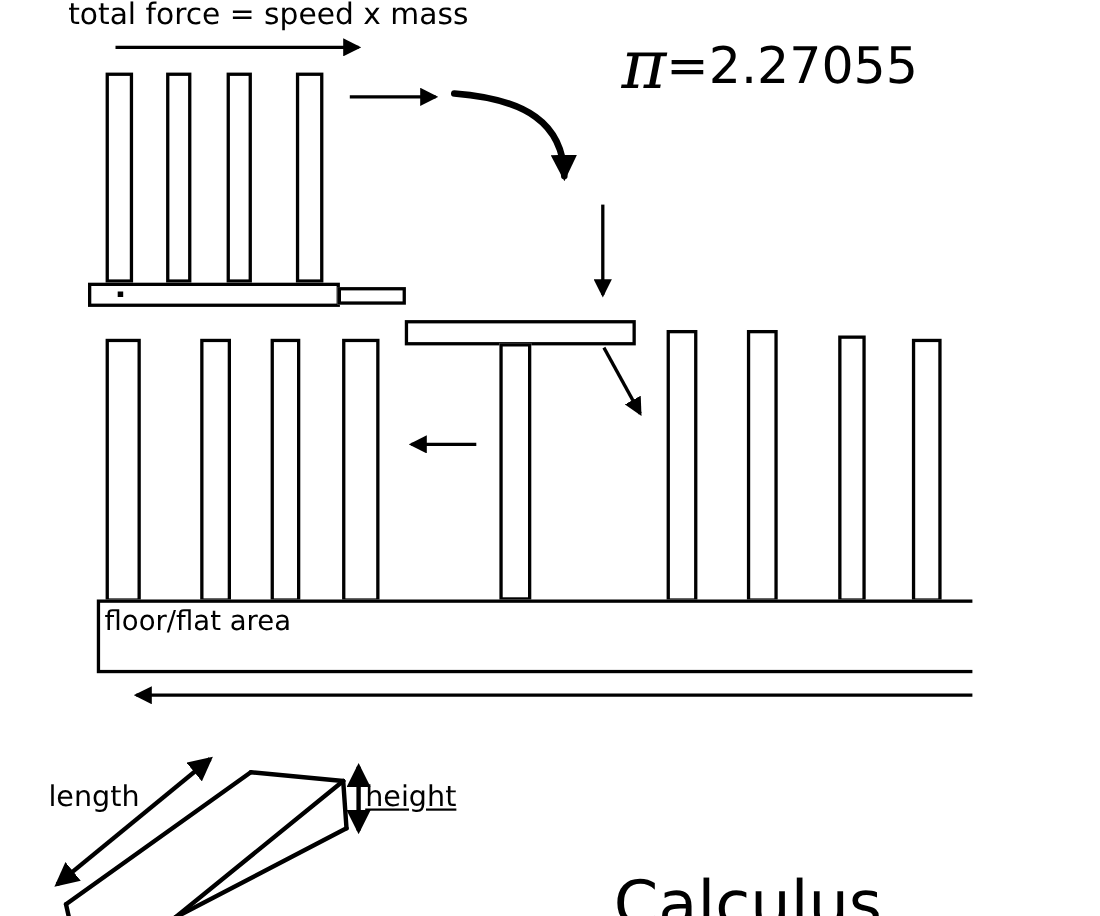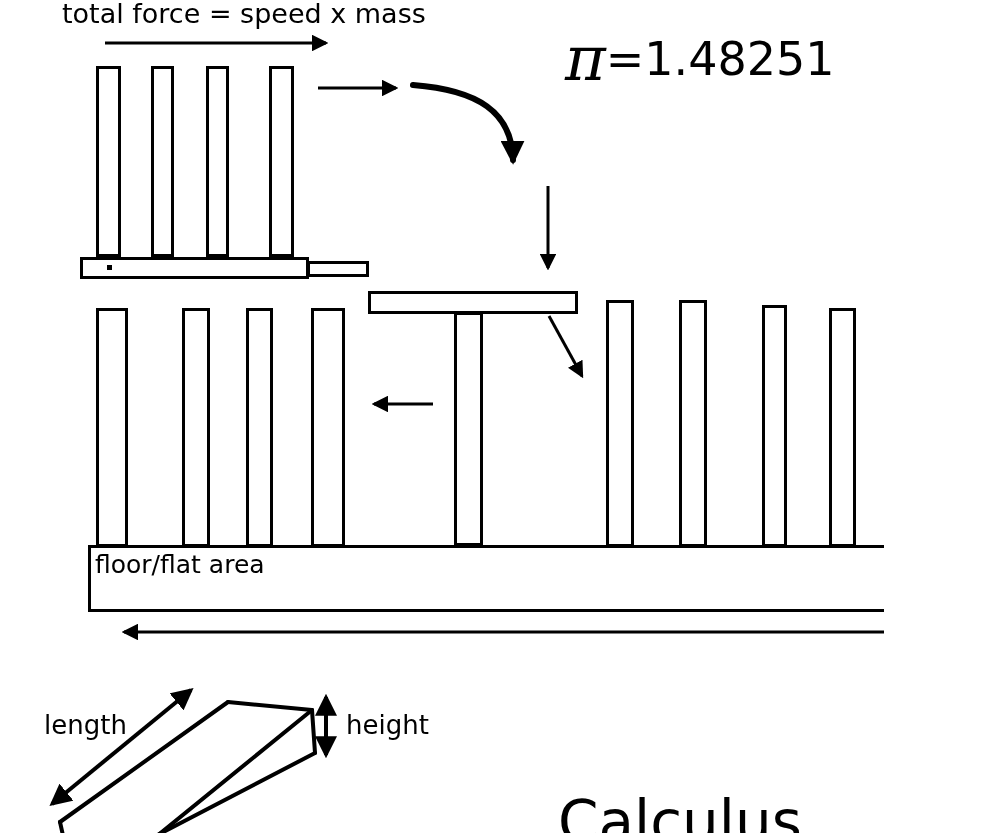--- a/index.html
+++ b/index.html
@@ -13,35 +13,35 @@
   .slab{
     position:absolute;background:#fff;border:3px solid #000;box-sizing:border-box;
   }
   .txt{position:absolute;white-space:nowrap;color:#000;}
   .formula{left:62px;top:-2px;font-size:27px;}
   .pi-wrap{left:565px;top:28px;display:flex;align-items:center;}
   .pi-sym{font-family:"DejaVu Serif",serif;font-style:italic;font-size:62px;line-height:1;}
   .pi-val{font-size:46px;line-height:1;}
   .floor-label{left:95px;top:550px;font-size:25px;text-align:right;}
   .length-label{left:44px;top:710px;font-size:26px;}
-  .height-label{left:346px;top:710px;font-size:26px;}
+  .height-label{left:332px;top:710px;font-size:26px;text-decoration:underline;}
   .bottom-label{left:558px;top:788px;font-size:58px;}
   .dot{position:absolute;left:107px;top:265px;width:5px;height:5px;background:#000;}
   svg.overlay{position:absolute;left:0;top:0;pointer-events:none;}
 </style>
 </head>
 <body>
 
 <div class="stage">
 
   <div class="txt formula">total force = speed x mass</div>
 
   <div class="txt pi-wrap">
     <span class="pi-sym">π</span>
-      <span class="pi-val">=1.48251</span>
+      <span class="pi-val">=2.27055</span>
   </div>
 
   <div class="bar" style="left:96px;top:66px;width:25px;height:191px;"></div>
   <div class="bar" style="left:151px;top:66px;width:23px;height:191px;"></div>
   <div class="bar" style="left:206px;top:66px;width:23px;height:191px;"></div>
   <div class="bar" style="left:269px;top:66px;width:25px;height:191px;"></div>
 
   <div class="slab" style="left:80px;top:257px;width:229px;height:22px;"></div>
   <div class="slab" style="left:307px;top:261px;width:62px;height:16px;"></div>
   <div class="dot"></div>

